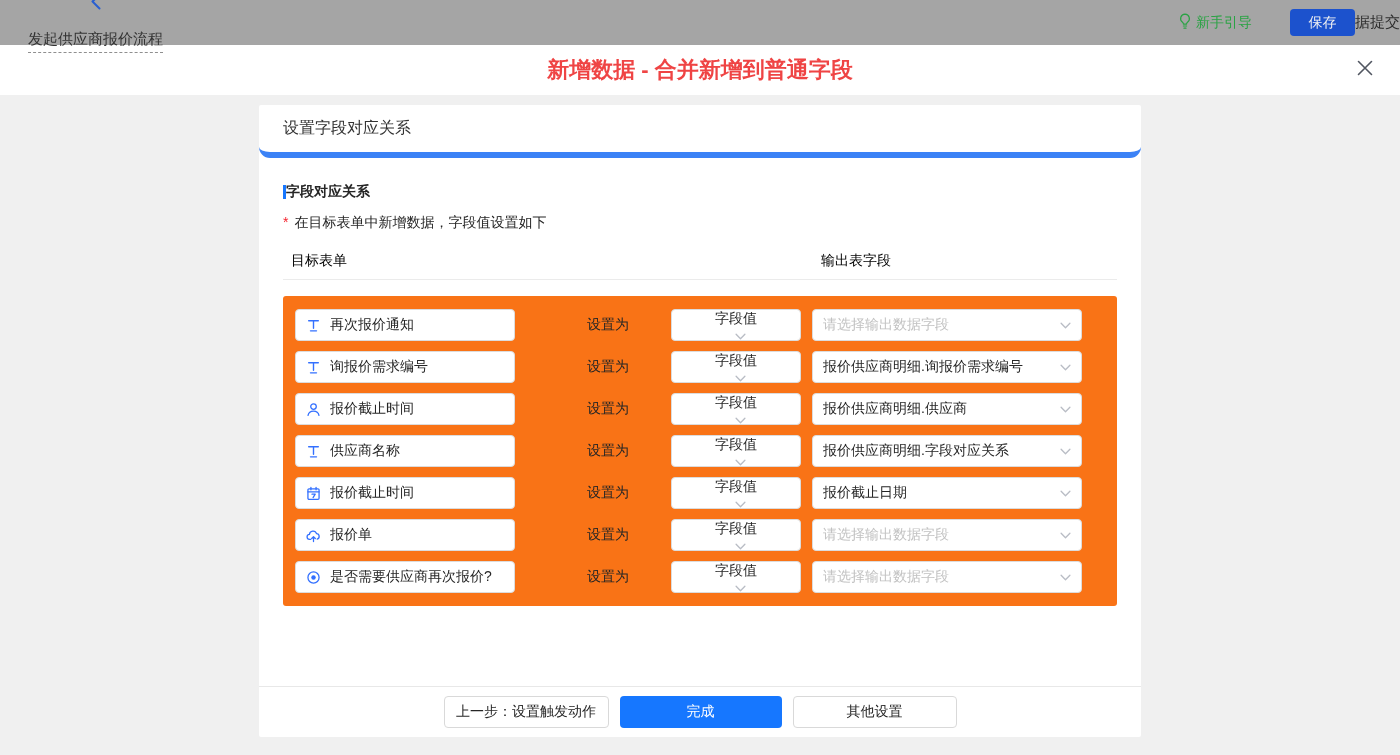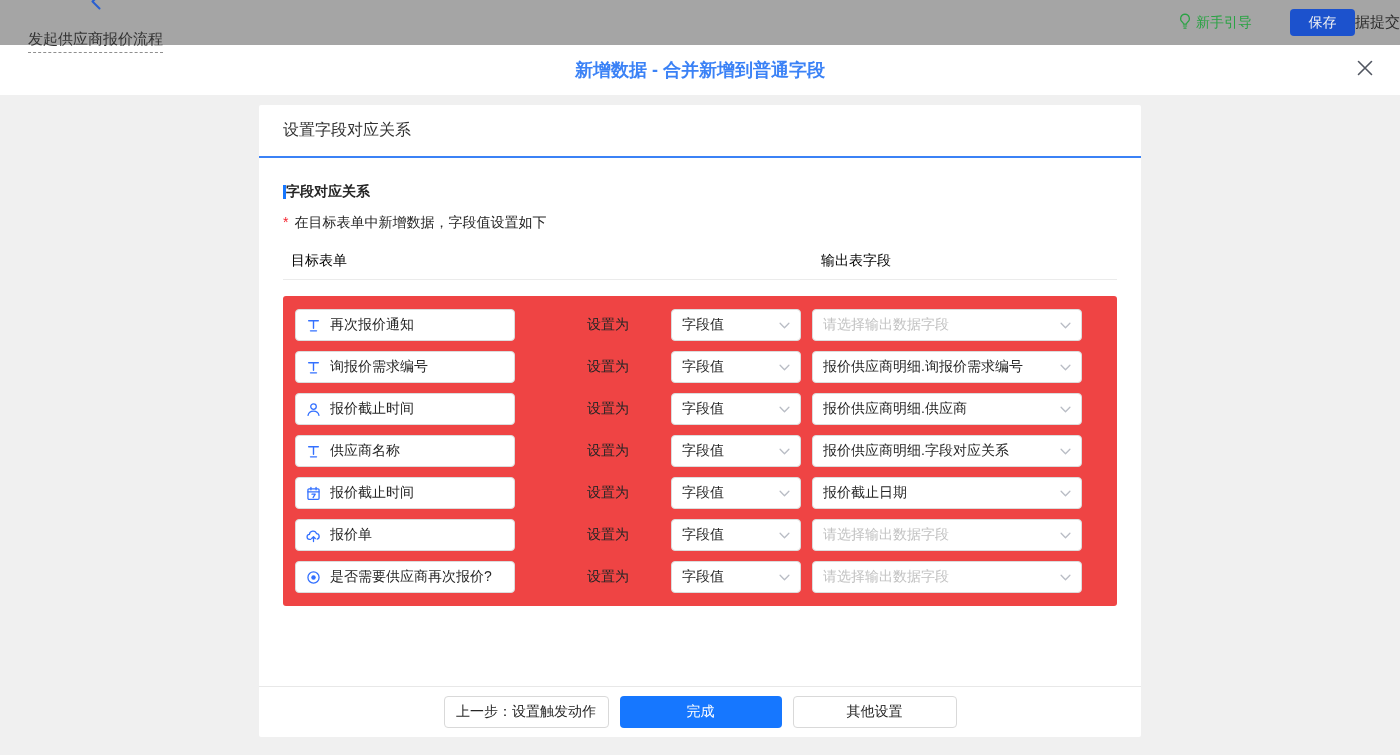--- a/index.html
+++ b/index.html
@@ -14,58 +14,58 @@
   .tb-title { font-size:15px; color:#333; padding-bottom:3px; border-bottom:1px dashed #8f8f8f; }
   .tb-center { position:absolute; left:0; right:0; text-align:right; font-size:15px; color:#2e2e2e; }
   .tb-right { margin-left:auto; display:flex; align-items:center; gap:38px; z-index:1; }
   .guide { display:flex; align-items:center; gap:4px; font-size:14px; color:#2aa344; cursor:pointer; background:none; border:none; }
   .save-btn { width:65px; height:27px; background:#1c52cd; color:#f2f2f2; border:none;
               border-radius:4px; font-size:14px; cursor:pointer; font-family:inherit; }
 
   
   .modal-header { height:50px; background:#fff; position:relative; display:flex;
                   align-items:center; justify-content:center; }
-  .modal-title { font-size:18px; font-weight:600; color:#3b82f6; }
+  .modal-title { font-size:22px; font-weight:600; color:#ef4444; }
   .close-btn { position:absolute; right:26px; top:14px; background:none; border:none;
                cursor:pointer; display:flex; }
 
   
   .page-body { height:660px; padding-top:10px; display:flex; justify-content:center; }
   .card { width:882px; height:632px; background:#fff; border-radius:2px;
           display:flex; flex-direction:column; }
   .card-header { height:53px; padding:8px 24px; display:flex; align-items:center;
-                 font-size:16px; color:#333; border-bottom:2px solid #3b82f6; flex:none; }
+                 font-size:16px; color:#333; border-bottom:6px solid #3b82f6; flex:none;border-radius:11px; }
   .card-body { flex:1; padding:25px 24px 0; }
 
   .section-title { display:flex; align-items:center; gap:0; font-size:14px;
                    font-weight:bold; color:#262626; }
   .blue-bar { width:3px; height:14px; background:#1677ff; flex:none; }
   .desc { margin-top:13px; font-size:14px; color:#262626; display:flex; gap:6px; align-items:baseline; }
   .req { color:#f5222d; }
 
   .col-headers { position:relative; margin-top:20px; height:20px; font-size:14px;
                  color:#000000; padding-left:8px; }
   .col-right { position:absolute; left:538px; top:0; }
   .col-divider { margin-top:7px; border-bottom:1px solid #ebebeb; }
 
-  .panel { margin-top:16px; background:#ef4444; border-radius:3px; padding:13px 0 13px 12px; }
+  .panel { margin-top:16px; background:#f97316; border-radius:3px; padding:13px 0 13px 12px; }
   .mrow { display:flex; align-items:center; height:32px; margin-bottom:10px; }
   .mrow:last-child { margin-bottom:0; }
   .field-box { width:220px; height:32px; background:#fff; border:1px solid #dcdcdc;
                border-radius:4px; display:flex; align-items:center; gap:9px;
                padding:0 10px; flex:none; }
   .ficon { display:flex; flex:none; }
   .flabel { font-size:14px; color:#262626; white-space:nowrap; }
   .set-as { margin-left:72px; width:42px; flex:none; font-size:14px; color:#262626; white-space:nowrap; }
   .dd { height:32px; background:#fff; border:1px solid #dcdcdc; border-radius:4px;
         display:flex; align-items:center; justify-content:space-between;
         padding:0 10px; cursor:pointer; flex:none; }
   .dd .val { font-size:14px; color:#262626; white-space:nowrap; overflow:hidden; }
   .dd.ph .val { color:#c2c2c2; }
-  .dd1 { width:130px; margin-left:42px; }
+  .dd1 { width:130px; margin-left:42px;flex-direction:column; }
   .dd2 { width:270px; margin-left:11px; }
   .chev { display:flex; flex:none; margin-left:8px; }
 
   .card-footer { height:51px; border-top:1px solid #e8e8e8; display:flex; flex:none;
                  align-items:center; justify-content:center; gap:11px; }
   .btn { height:32px; border-radius:4px; font-size:14px; cursor:pointer;
          display:flex; align-items:center; justify-content:center; font-family:inherit; }
   .btn-default { background:#fff; border:1px solid #d9d9d9; color:#262626; }
   .btn-prev { width:165px; }
   .btn-other { width:164px; }

